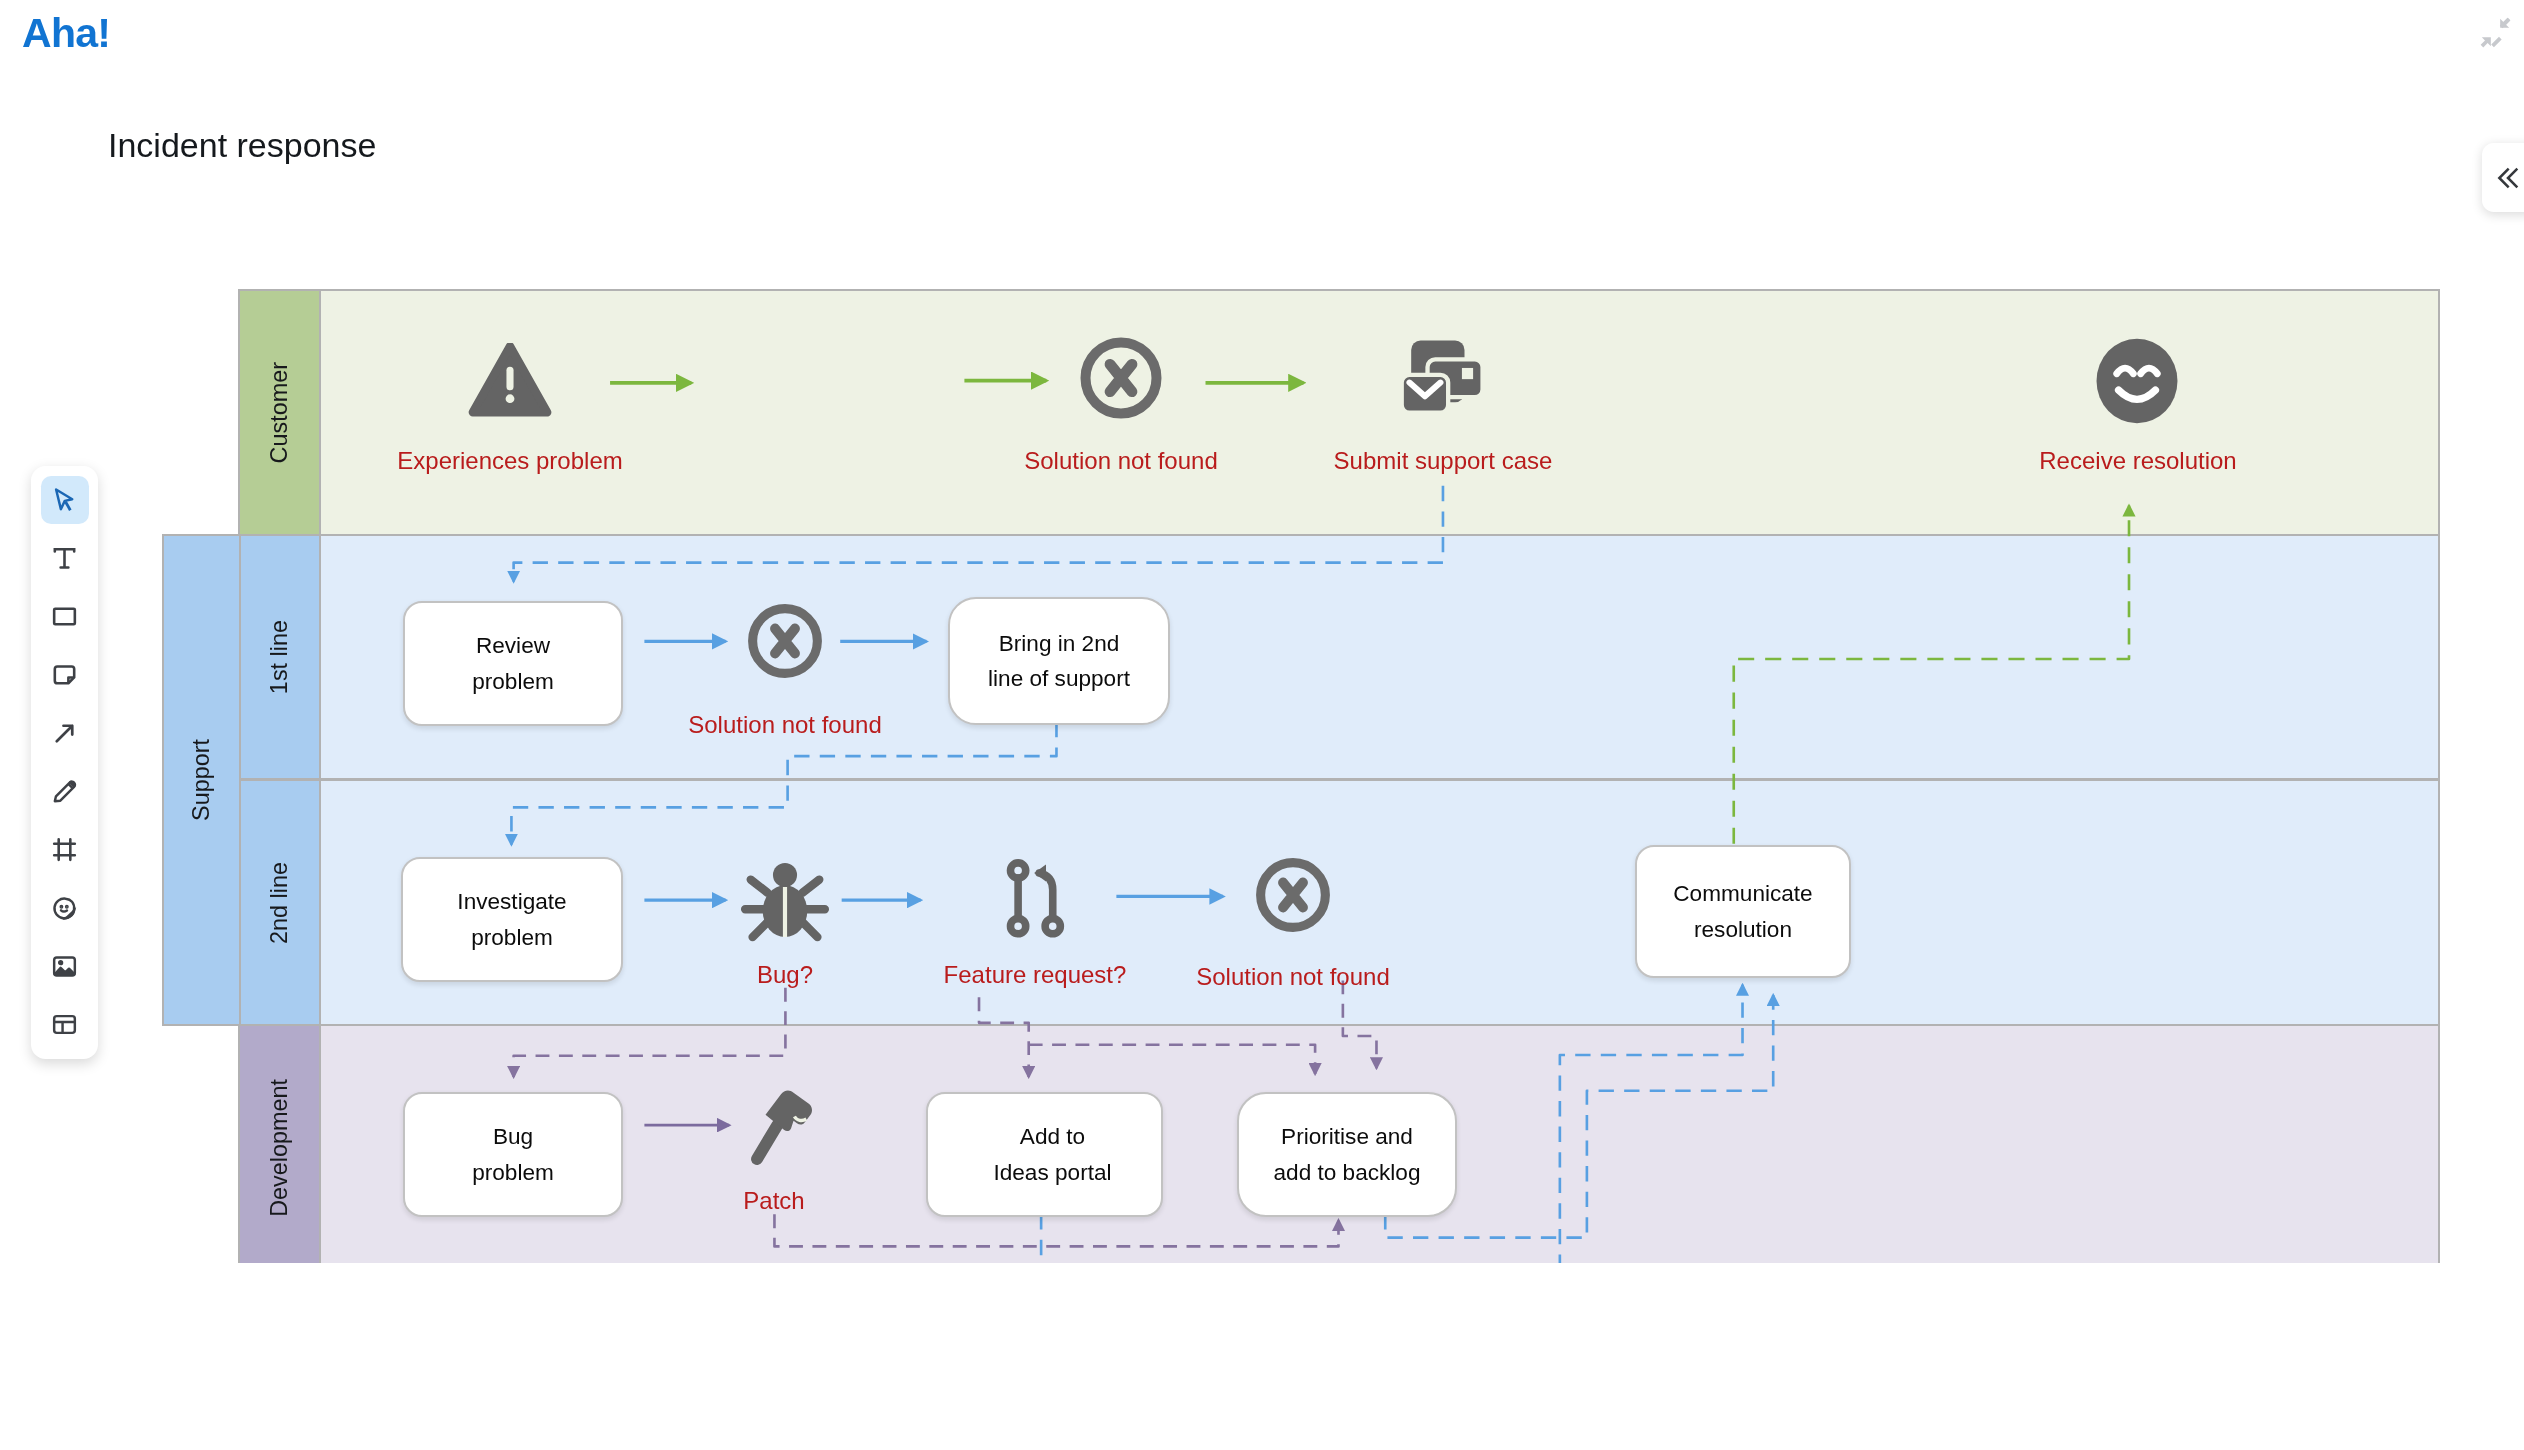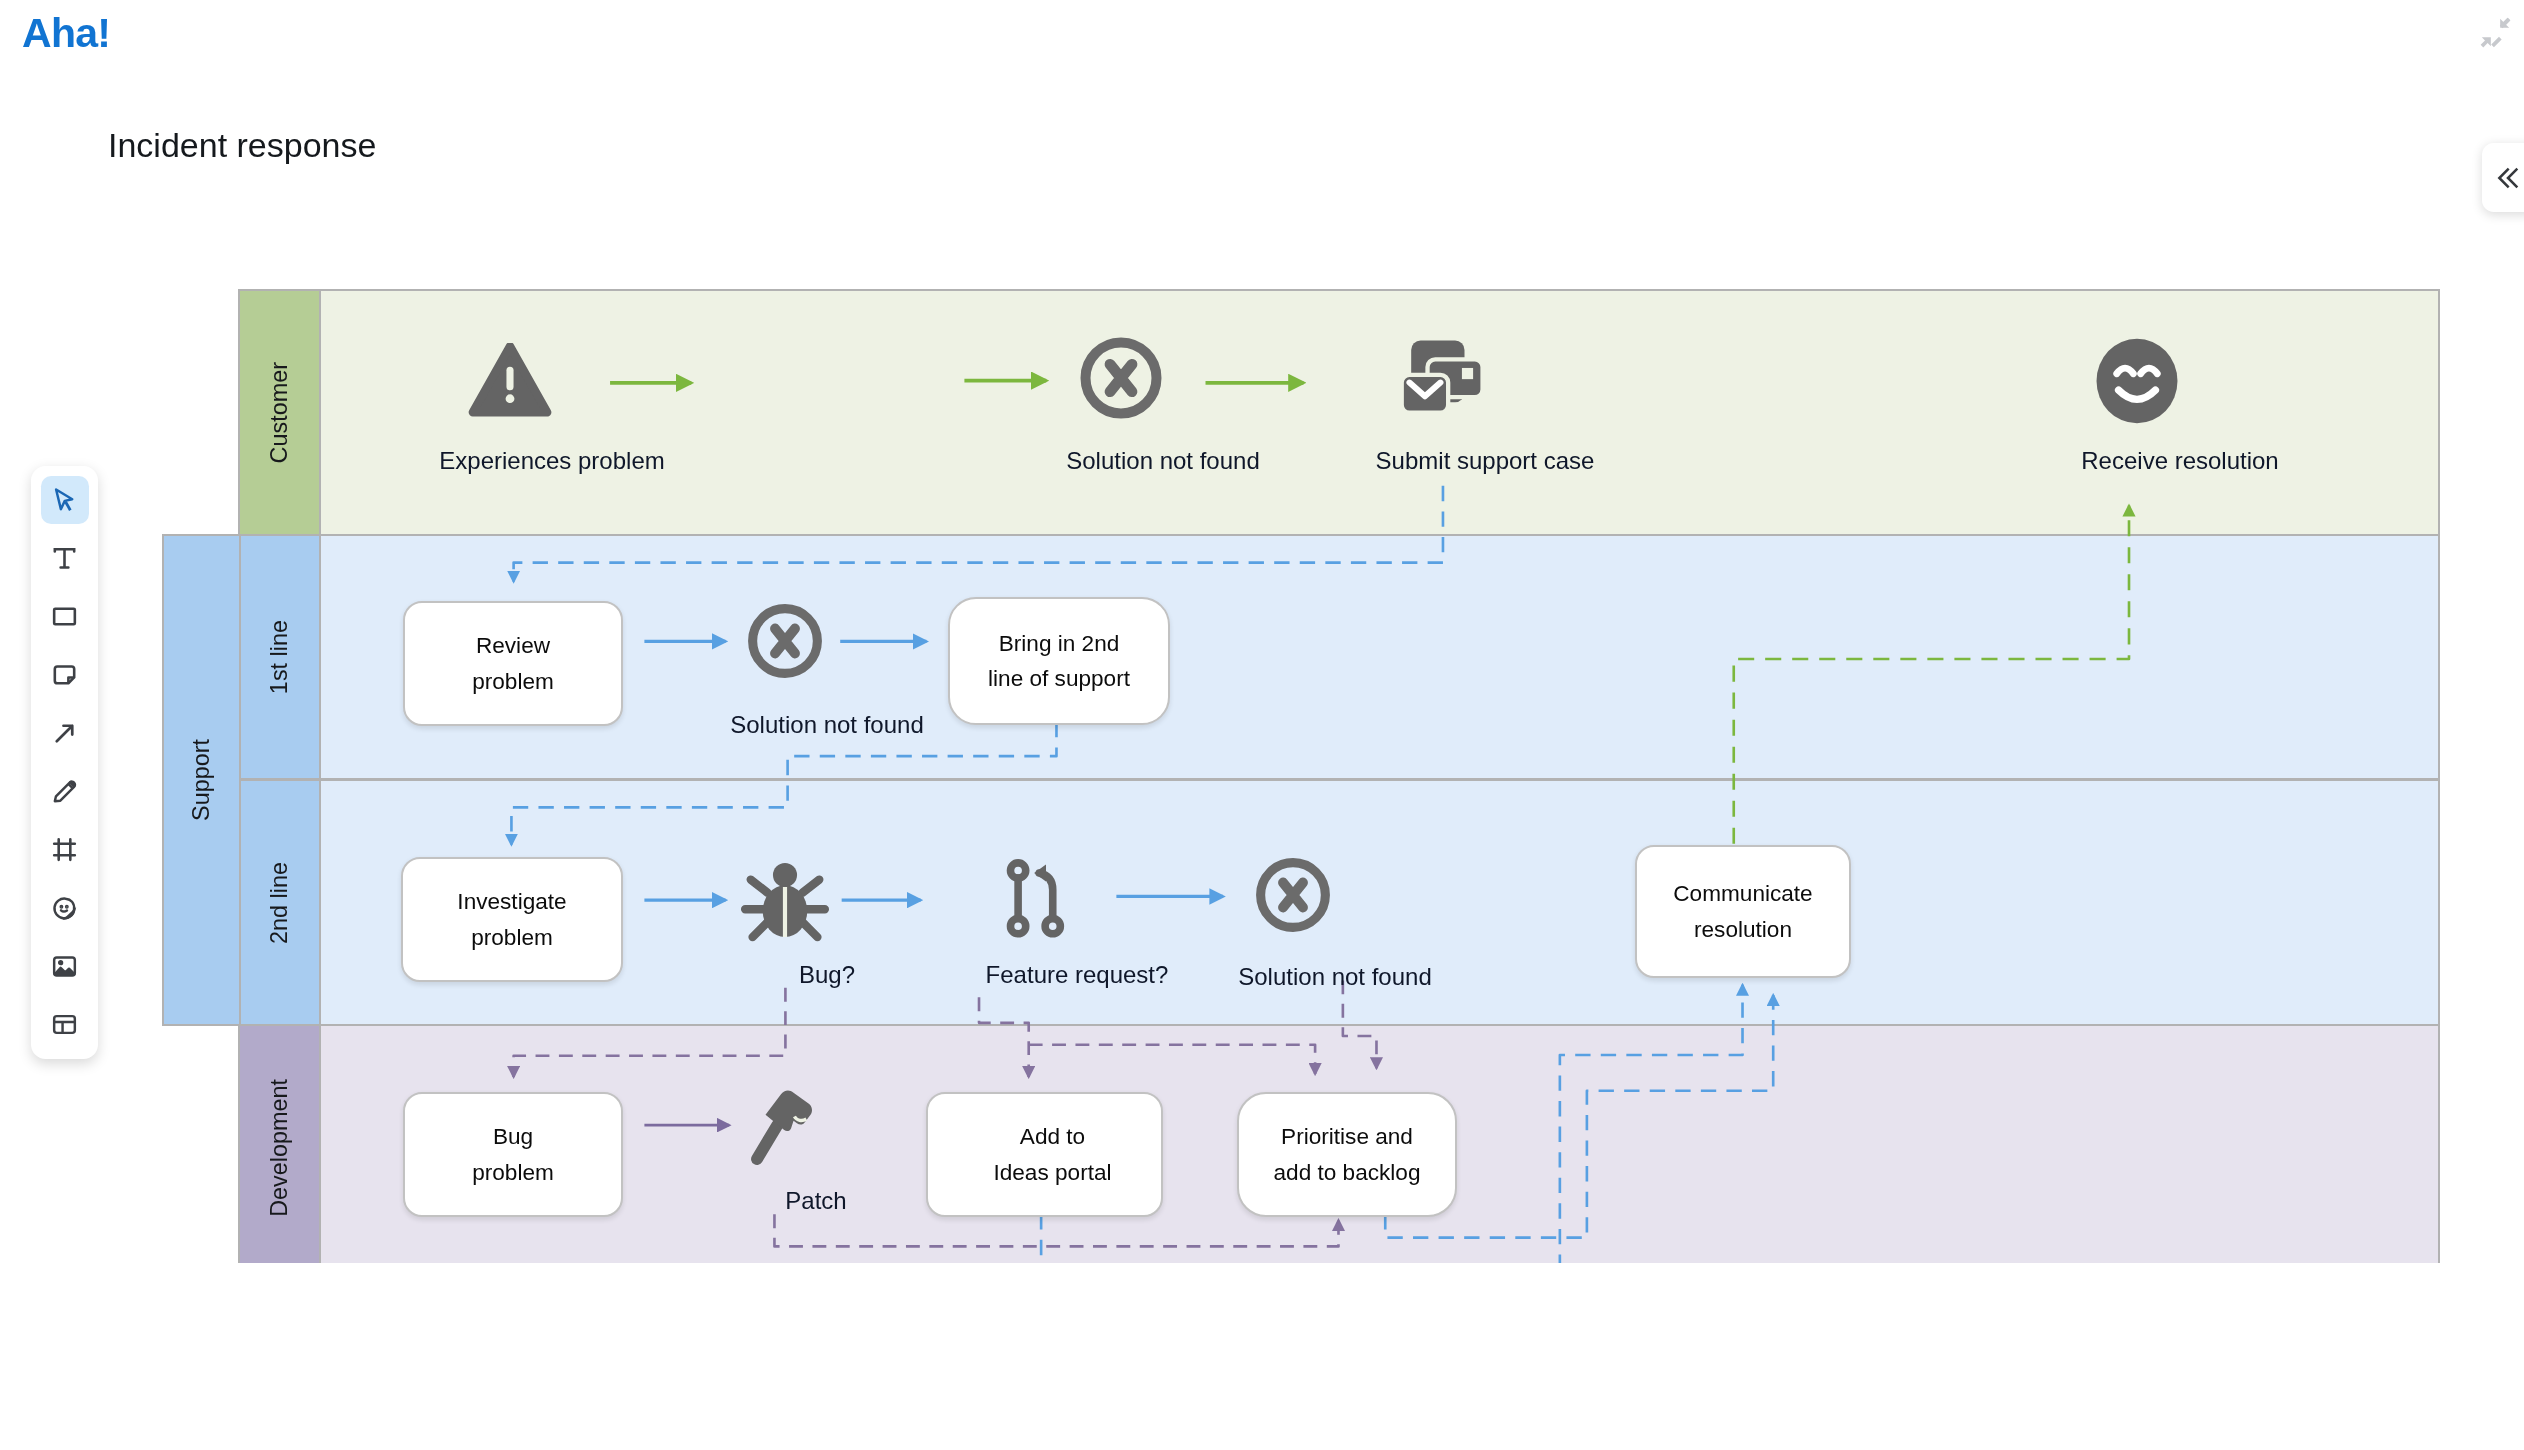--- a/index.html
+++ b/index.html
@@ -38,22 +38,22 @@
         background:#a8ccf0;border:2.9px solid #b2b2b2;box-sizing:border-box;
         display:flex;align-items:center;justify-content:center;}
   .vlabel{writing-mode:vertical-rl;transform:rotate(180deg);font-size:23.4px;
         color:#17191c;white-space:nowrap;}
 
   
   .node{position:absolute;background:#fff;border:2.2px solid #c2c2c2;border-radius:19px;
         box-shadow:0 2.2px 5.1px rgba(0,0,0,.10);display:flex;align-items:center;
         justify-content:center;text-align:center;font-size:22.6px;line-height:1.55;
         color:#0c0c0c;white-space:pre-line;cursor:pointer;}
-  .flabel{position:absolute;transform:translateX(-50%);font-size:24px;color:#0f172a;
-        white-space:nowrap;margin-left:42px;}
+  .flabel{position:absolute;transform:translateX(-50%);font-size:24px;color:#b91c1c;
+        white-space:nowrap;}
   .ficon{position:absolute;transform:translate(-50%,-50%);color:#646464;}
 
   svg{display:block;}
   #connectors{position:absolute;left:0;top:0;z-index:3;pointer-events:none;}
   .lane, .support-col{z-index:1;}
   .node,.flabel,.ficon{z-index:4;}
 
   
   .fpanel{position:absolute;top:1360px;height:67px;background:#fff;border-radius:11.7px;
         box-shadow:0 2.9px 8.8px rgba(0,0,0,.13);display:flex;align-items:center;

